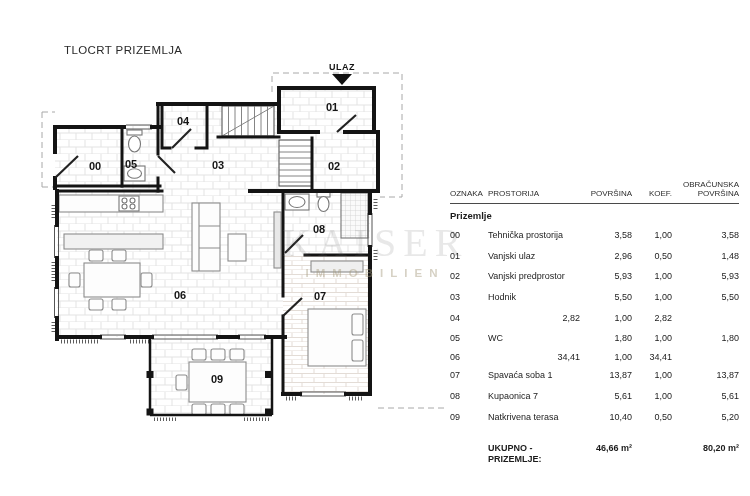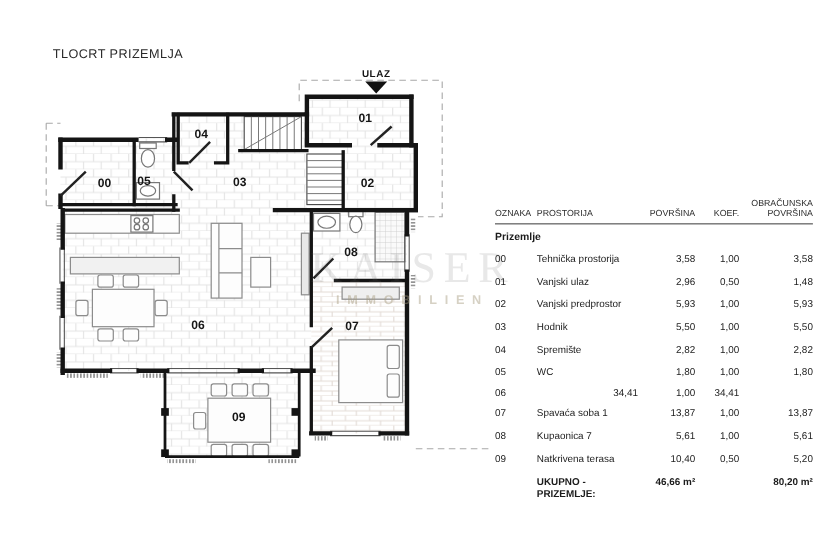--- a/index.html
+++ b/index.html
@@ -1,38 +1,38 @@
 <!DOCTYPE html>
 <html><head>
 <meta charset="utf-8">
 <style>
   html,body{margin:0;padding:0;background:#fff;}
   .page{position:relative;width:750px;height:496px;background:#fff;overflow:hidden;
         font-family:"Liberation Sans",sans-serif;color:#1a1a1a;}
-  .title{position:absolute;left:48px;top:44px;font-size:11.5px;letter-spacing:.4px;color:#2a2a2a;}
+  .title{position:absolute;left:64px;top:44px;font-size:11.5px;letter-spacing:.4px;color:#2a2a2a;}
   .plan{position:absolute;left:0;top:0;width:750px;height:496px;}
   .plan svg{display:block;}
   .plan text{font-family:"Liberation Sans",sans-serif;font-weight:bold;fill:#151515;}
 
   
   .wm{position:absolute;left:282px;top:219px;width:186px;text-align:center;pointer-events:none;}
   .wm-1{font-family:"Liberation Serif",serif;font-size:40px;letter-spacing:7px;color:rgba(110,110,110,0.16);}
   .wm-2{font-family:"Liberation Sans",sans-serif;font-size:11.5px;letter-spacing:7px;margin-top:1px;
         color:rgba(165,152,125,0.45);font-weight:bold;}
 
   
   .sheet{position:absolute;left:450px;top:180px;width:289px;font-size:9px;line-height:1.18;color:#1c1c1c;}
   .grid{display:grid;grid-template-columns:38px 92px 52px 40px 67px;align-items:start;}
   .thead{align-items:end;font-size:8px;color:#2b2b2b;}
   .num{text-align:right;}
   .hr{border:0;border-top:1px solid #4a4a4a;margin:4px 0 3px 0;height:0;}
   .section{font-weight:bold;font-size:9.5px;padding:3px 0 4px 0;}
   .row > div{padding:5px 0;}
   .row.six > div{padding:3px 0;}
-  .total{margin-top:1px;font-weight:bold;}
+  .total{margin-top:11px;font-weight:bold;}
   .total .num{font-size:9px;}
 </style>
 </head>
 <body>
 
 <div class="page">
 
   <div class="title">TLOCRT PRIZEMLJA</div>
 
   <div class="plan">
@@ -288,21 +288,20 @@
     </div>
     <div class="grid row">
       <div>03</div>
       <div>Hodnik</div>
       <div class="num">5,50</div>
       <div class="num">1,00</div>
       <div class="num">5,50</div>
     </div>
     <div class="grid row">
       <div>04</div>
-      <div>Spremište</div>
       <div class="num">2,82</div>
       <div class="num">1,00</div>
       <div class="num">2,82</div>
     </div>
     <div class="grid row">
       <div>05</div>
       <div>WC</div>
       <div class="num">1,80</div>
       <div class="num">1,00</div>
       <div class="num">1,80</div>

